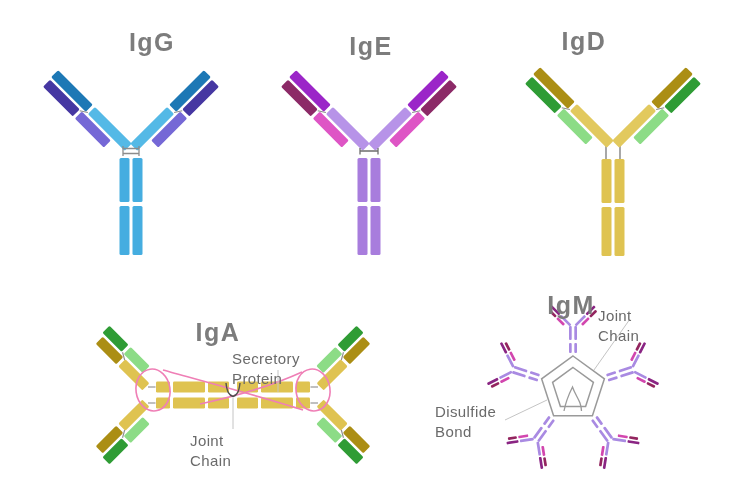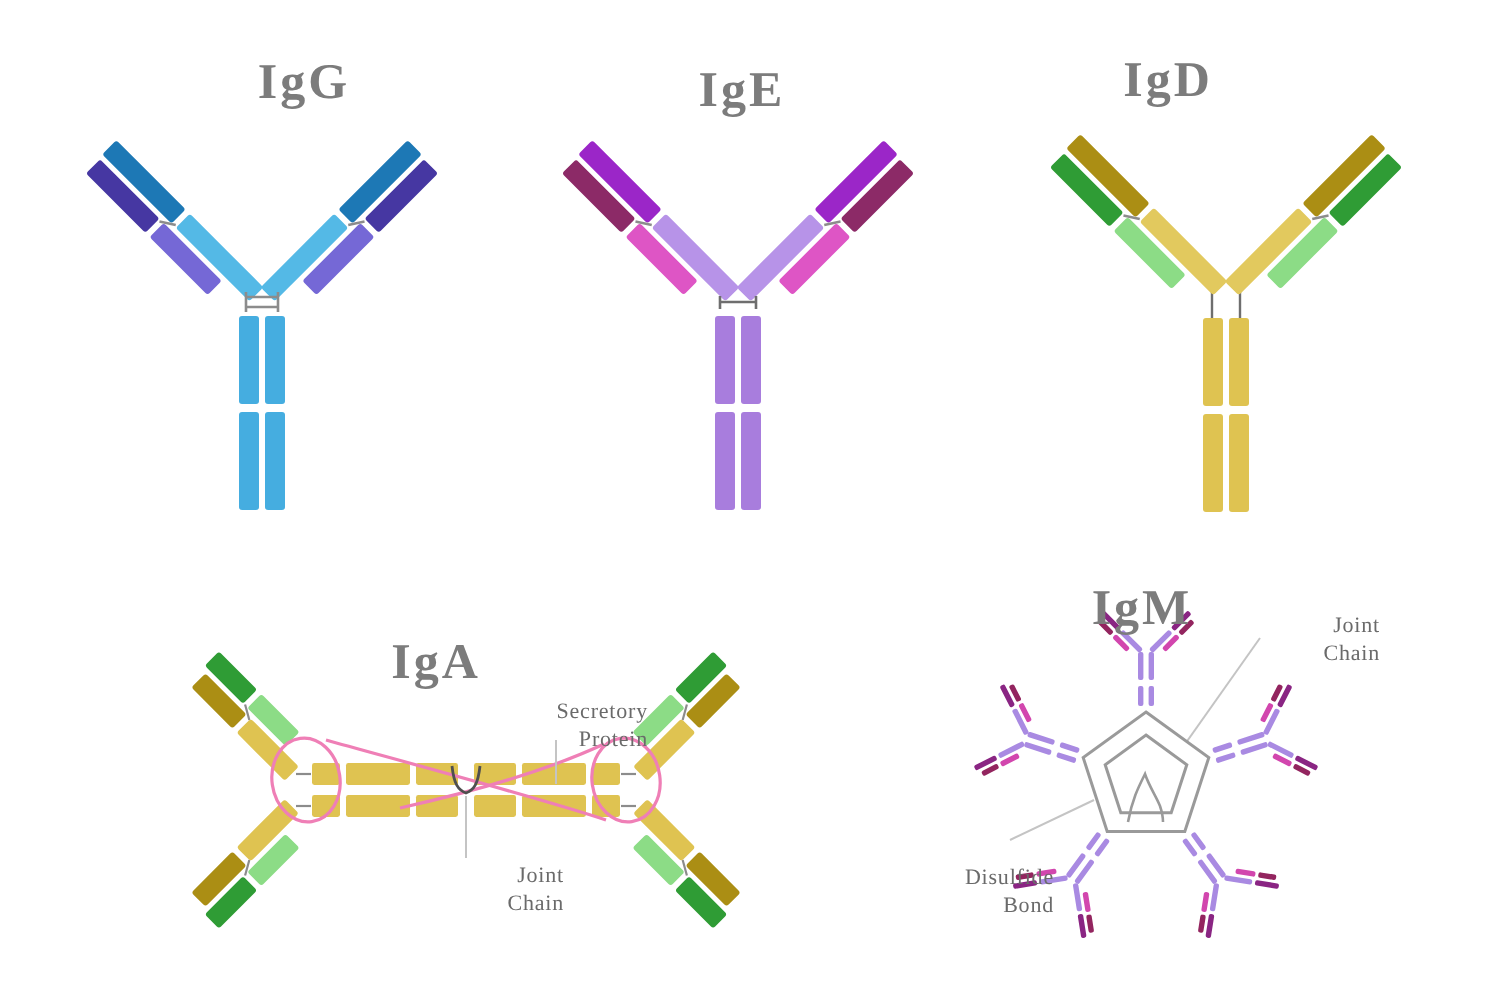--- a/index.html
+++ b/index.html
@@ -1,21 +1,21 @@
 <!DOCTYPE html>
 <html style="--title-gray: #7c7c7c; --label-gray: #6a6a6a; --leader-gray: #c4c4c4; --bond-gray: #8c8c8c; --pentagon-gray: #9a9a9a; --joint-dark: #4f4f4f; --ribbon-pink: #ef7fb6; --igg-heavy: #45ade0; --igg-heavy-arm: #54b9e6; --igg-heavy-dark: #1d78b5; --igg-light: #7568d6; --igg-light-dark: #4637a2; --ige-heavy: #a87ddd; --ige-heavy-arm: #b793e8; --ige-heavy-dark: #9b26c8; --ige-light: #de55c5; --ige-light-dark: #8c2a67; --igd-heavy: #dfc351; --igd-heavy-arm: #e2c95e; --igd-heavy-dark: #ab8e14; --igd-light: #8cdc86; --igd-light-dark: #2f9c35; --iga-heavy: #dfc351; --iga-heavy-dark: #ab8e14; --iga-light: #8cdc86; --iga-light-dark: #2f9c35; --igm-light: #a98ae2; --igm-magenta: #d246ae; --igm-dark: #8a2583; --igm-plum: #93255f;"><head>
 <meta charset="utf-8">
 <style>
   html,body{margin:0;padding:0;background:#fff;}
   .stage{position:relative;width:750px;height:498px;background:#fff;overflow:hidden;
-         font-family:Liberation Serif, serif;}
+         font-family:Liberation Sans, sans-serif;}
   .stage svg{position:absolute;left:0;top:0;}
   .ab-title{position:absolute;width:84px;text-align:center;font-size:25px;font-weight:bold;
             color:var(--title-gray);letter-spacing:1.5px;}
-  .anno{position:absolute;width:92px;text-align:right;font-size:11px;line-height:1.3;
+  .anno{position:absolute;width:92px;text-align:left;font-size:15px;line-height:1.3;
         color:var(--label-gray);letter-spacing:.4px;white-space:pre-line;}
 </style>
 </head>
 <body>
 
 <div class="stage">
 
   <svg width="750" height="498" viewBox="0 0 750 498">
     <defs>
 
@@ -138,16 +138,16 @@
   <div class="ab-title" style="left:542px;top:27px">IgD</div>
   <div class="ab-title" style="left:176px;top:318px">IgA</div>
   <div class="ab-title" style="left:529px;top:291px">IgM</div>
 
   <div class="anno" style="left:232px;top:349px">Secretory
 Protein</div>
   <div class="anno" style="left:190px;top:431px">Joint
 Chain</div>
   <div class="anno" style="left:598px;top:306px">Joint
 Chain</div>
-  <div class="anno" style="left:435px;top:432px">Disulfide
+  <div class="anno" style="left:435px;top:402px">Disulfide
 Bond</div>
 
 </div>
 
 </body></html>

